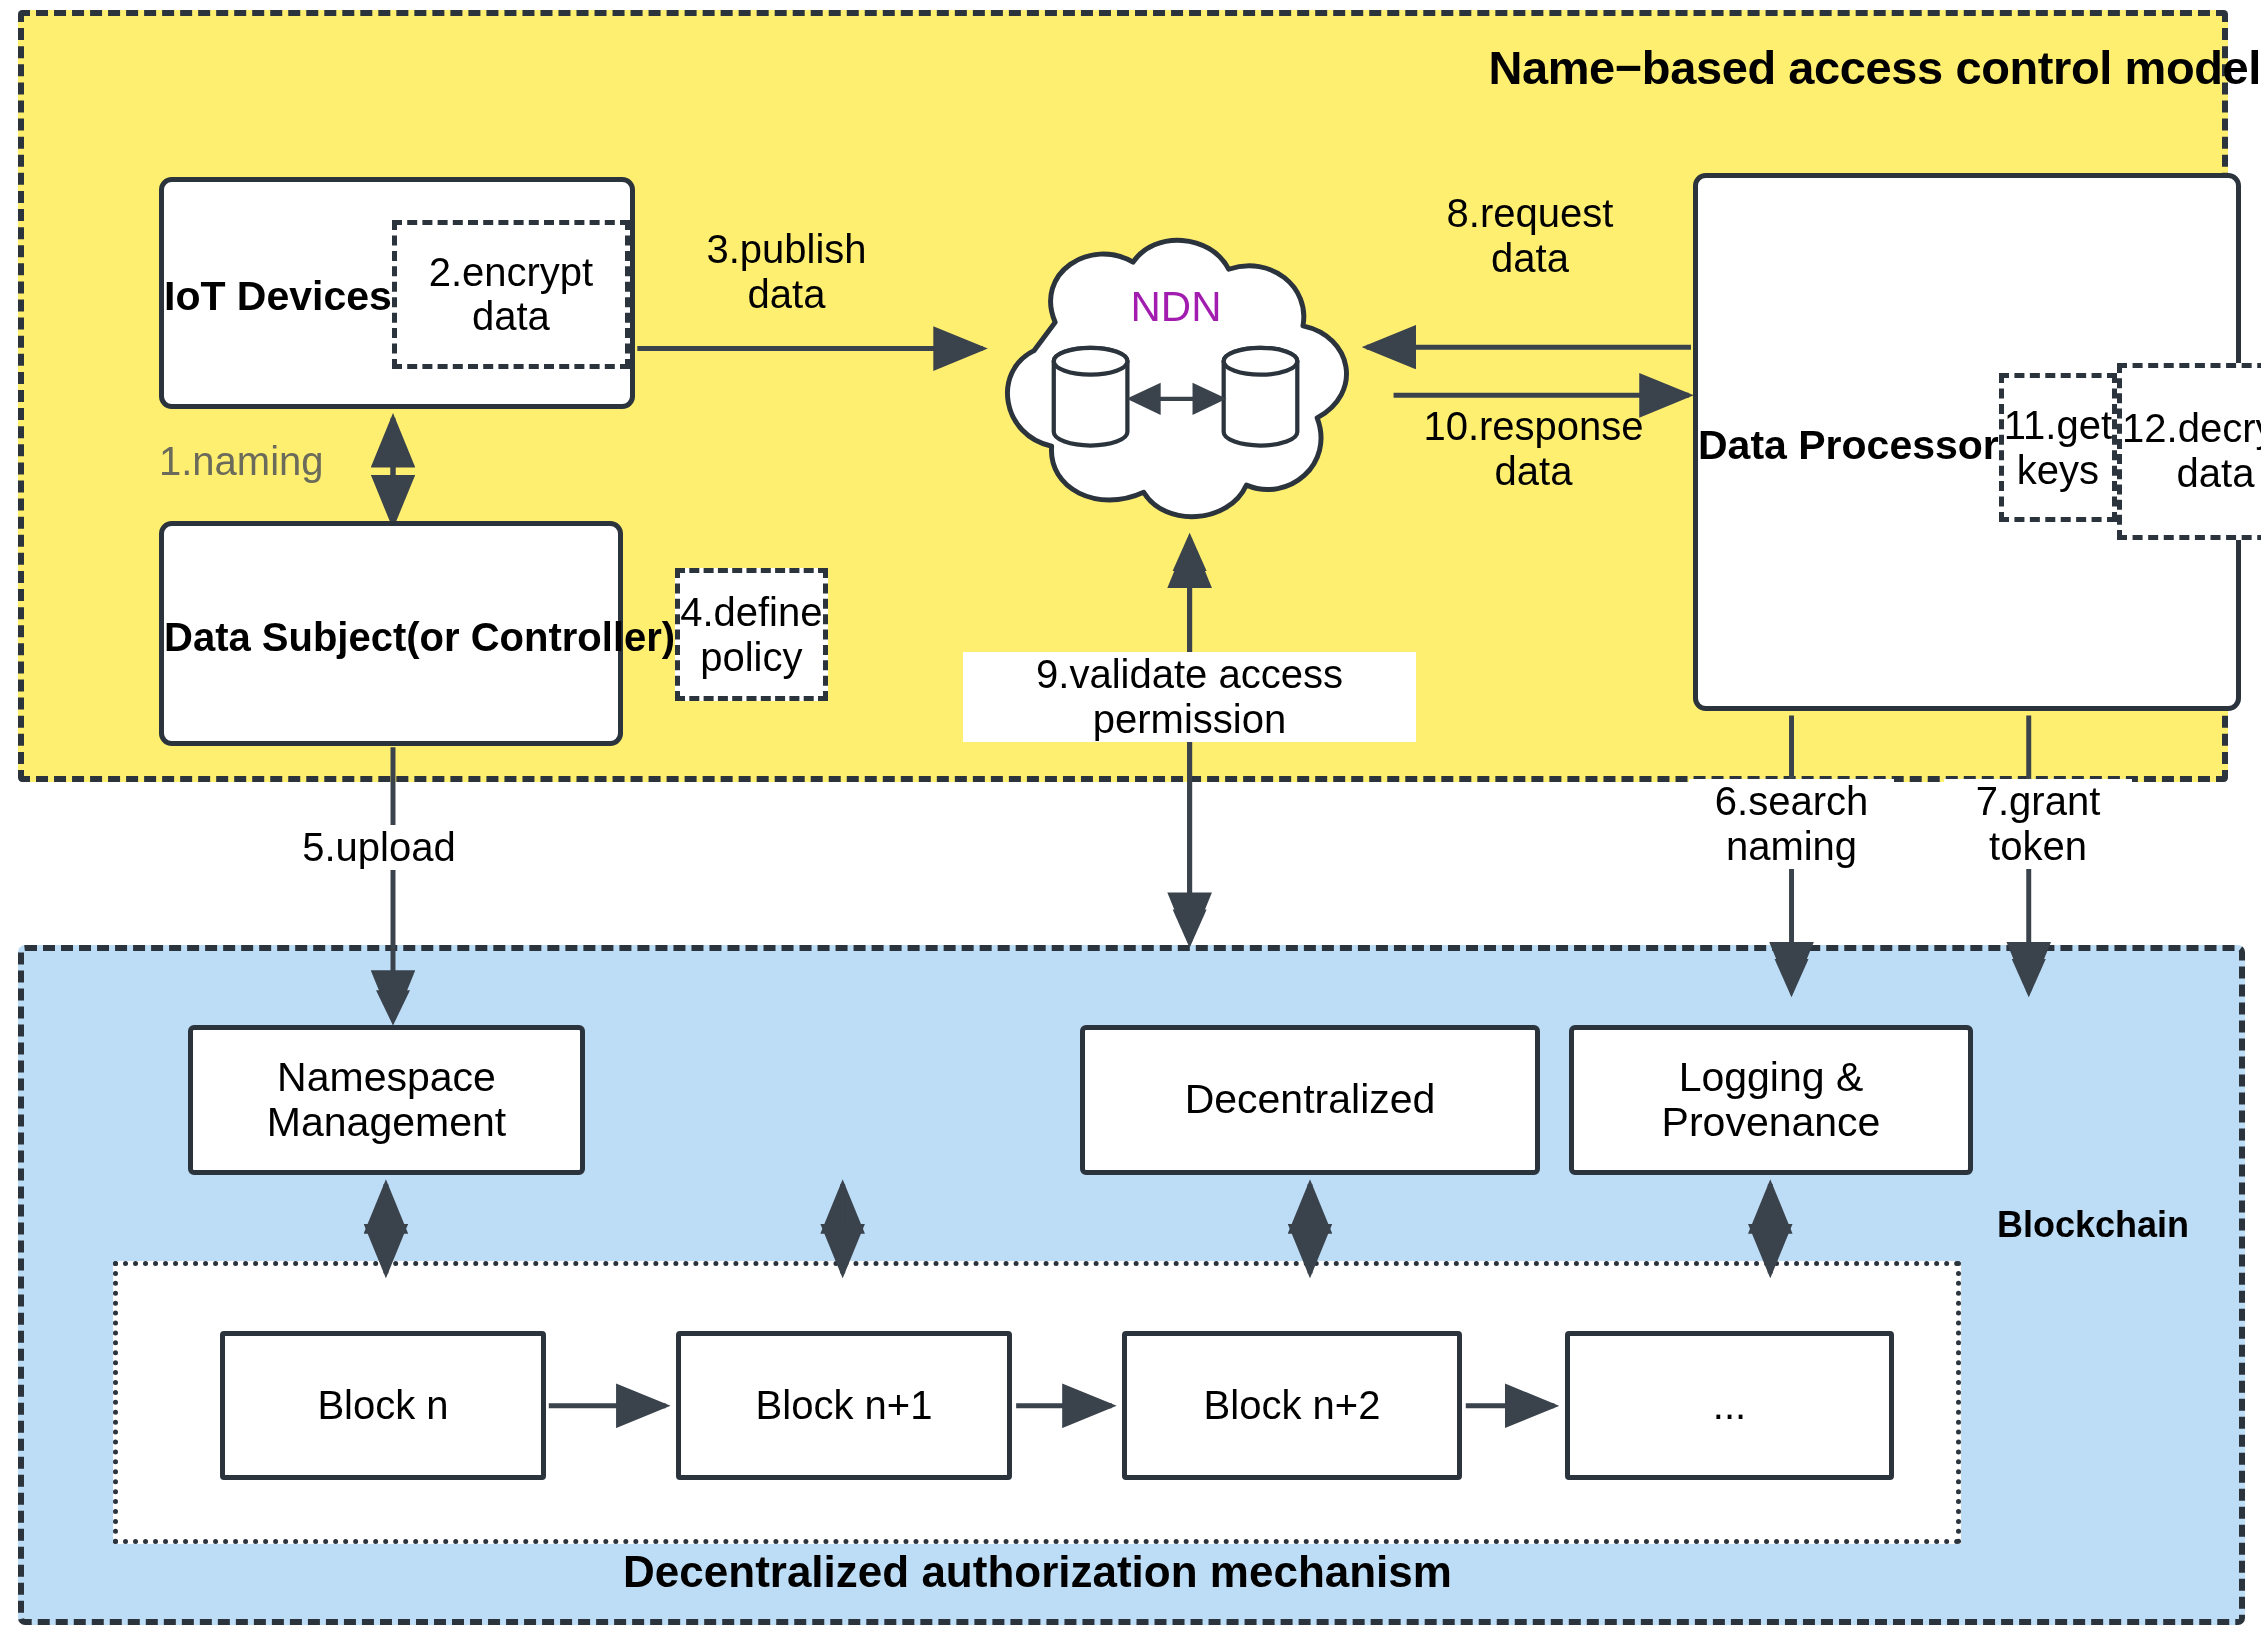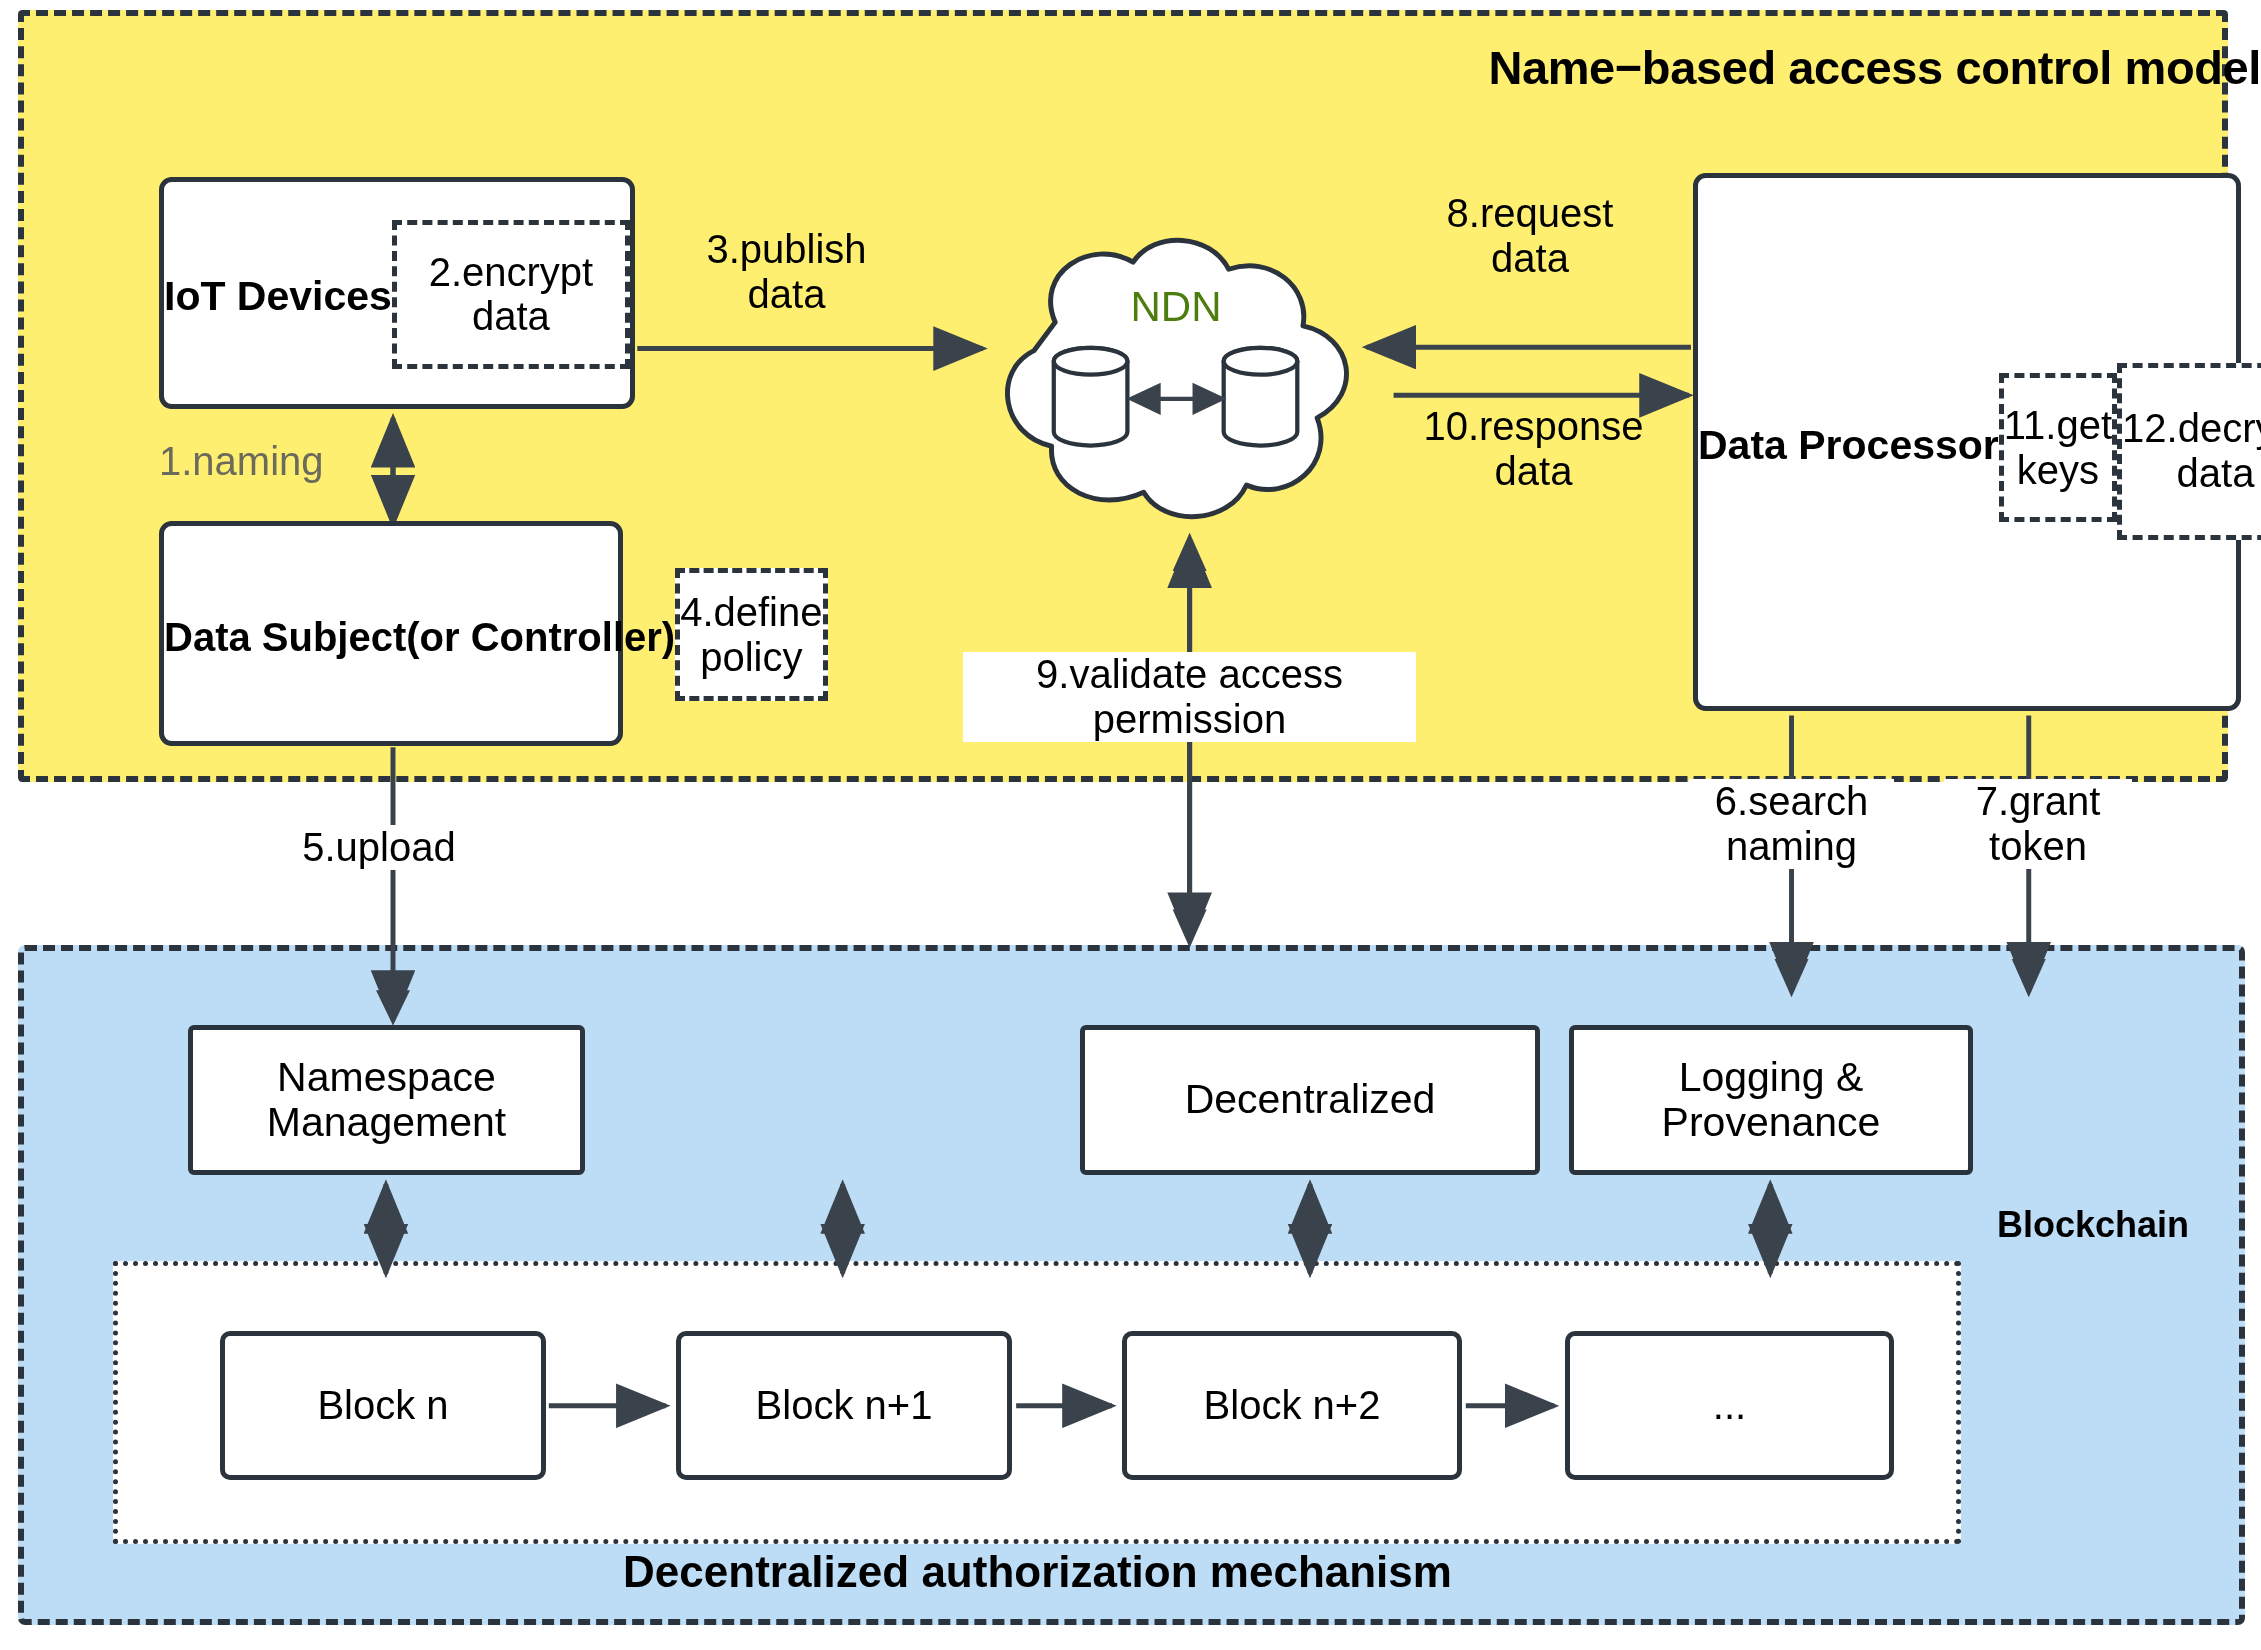--- a/index.html
+++ b/index.html
@@ -114,42 +114,42 @@
   #svc-pol{left:644px;top:1025px;width:397px;height:150px;}
   #svc-auth{left:1080px;top:1025px;width:460px;height:150px;}
   #svc-log{left:1569px;top:1025px;width:404px;height:150px;}
 
   
   .blk{
     position:absolute;
     box-sizing:border-box;
     background:#fff;
     border:5.7px solid #2b333d;
-    border-radius:10px;
+    border-radius:4px;
     display:flex;
     align-items:center;
     justify-content:center;
     font-size:40px;
     color:#000;
     z-index:6;
   }
   #blk0{left:220px;top:1331px;width:326px;height:149px;}
   #blk1{left:676px;top:1331px;width:336px;height:149px;}
   #blk2{left:1122px;top:1331px;width:340px;height:149px;}
   #blk3{left:1565px;top:1331px;width:329px;height:149px;}
 
   
   #ndn-cloud{
     position:absolute;
     left:949px; top:230px; width:446px; height:305px;
     z-index:4;
   }
   #ndn-text{
     position:absolute;left:1105px;top:283px;width:142px;
-    text-align:center;font-size:42px;color:#4d7c0f;z-index:6;
+    text-align:center;font-size:42px;color:#a21caf;z-index:6;
   }
 
   
   .elabel{
     position:absolute;
     font-size:40px;
     line-height:1.12;
     color:#000;
     text-align:center;
     z-index:7;

